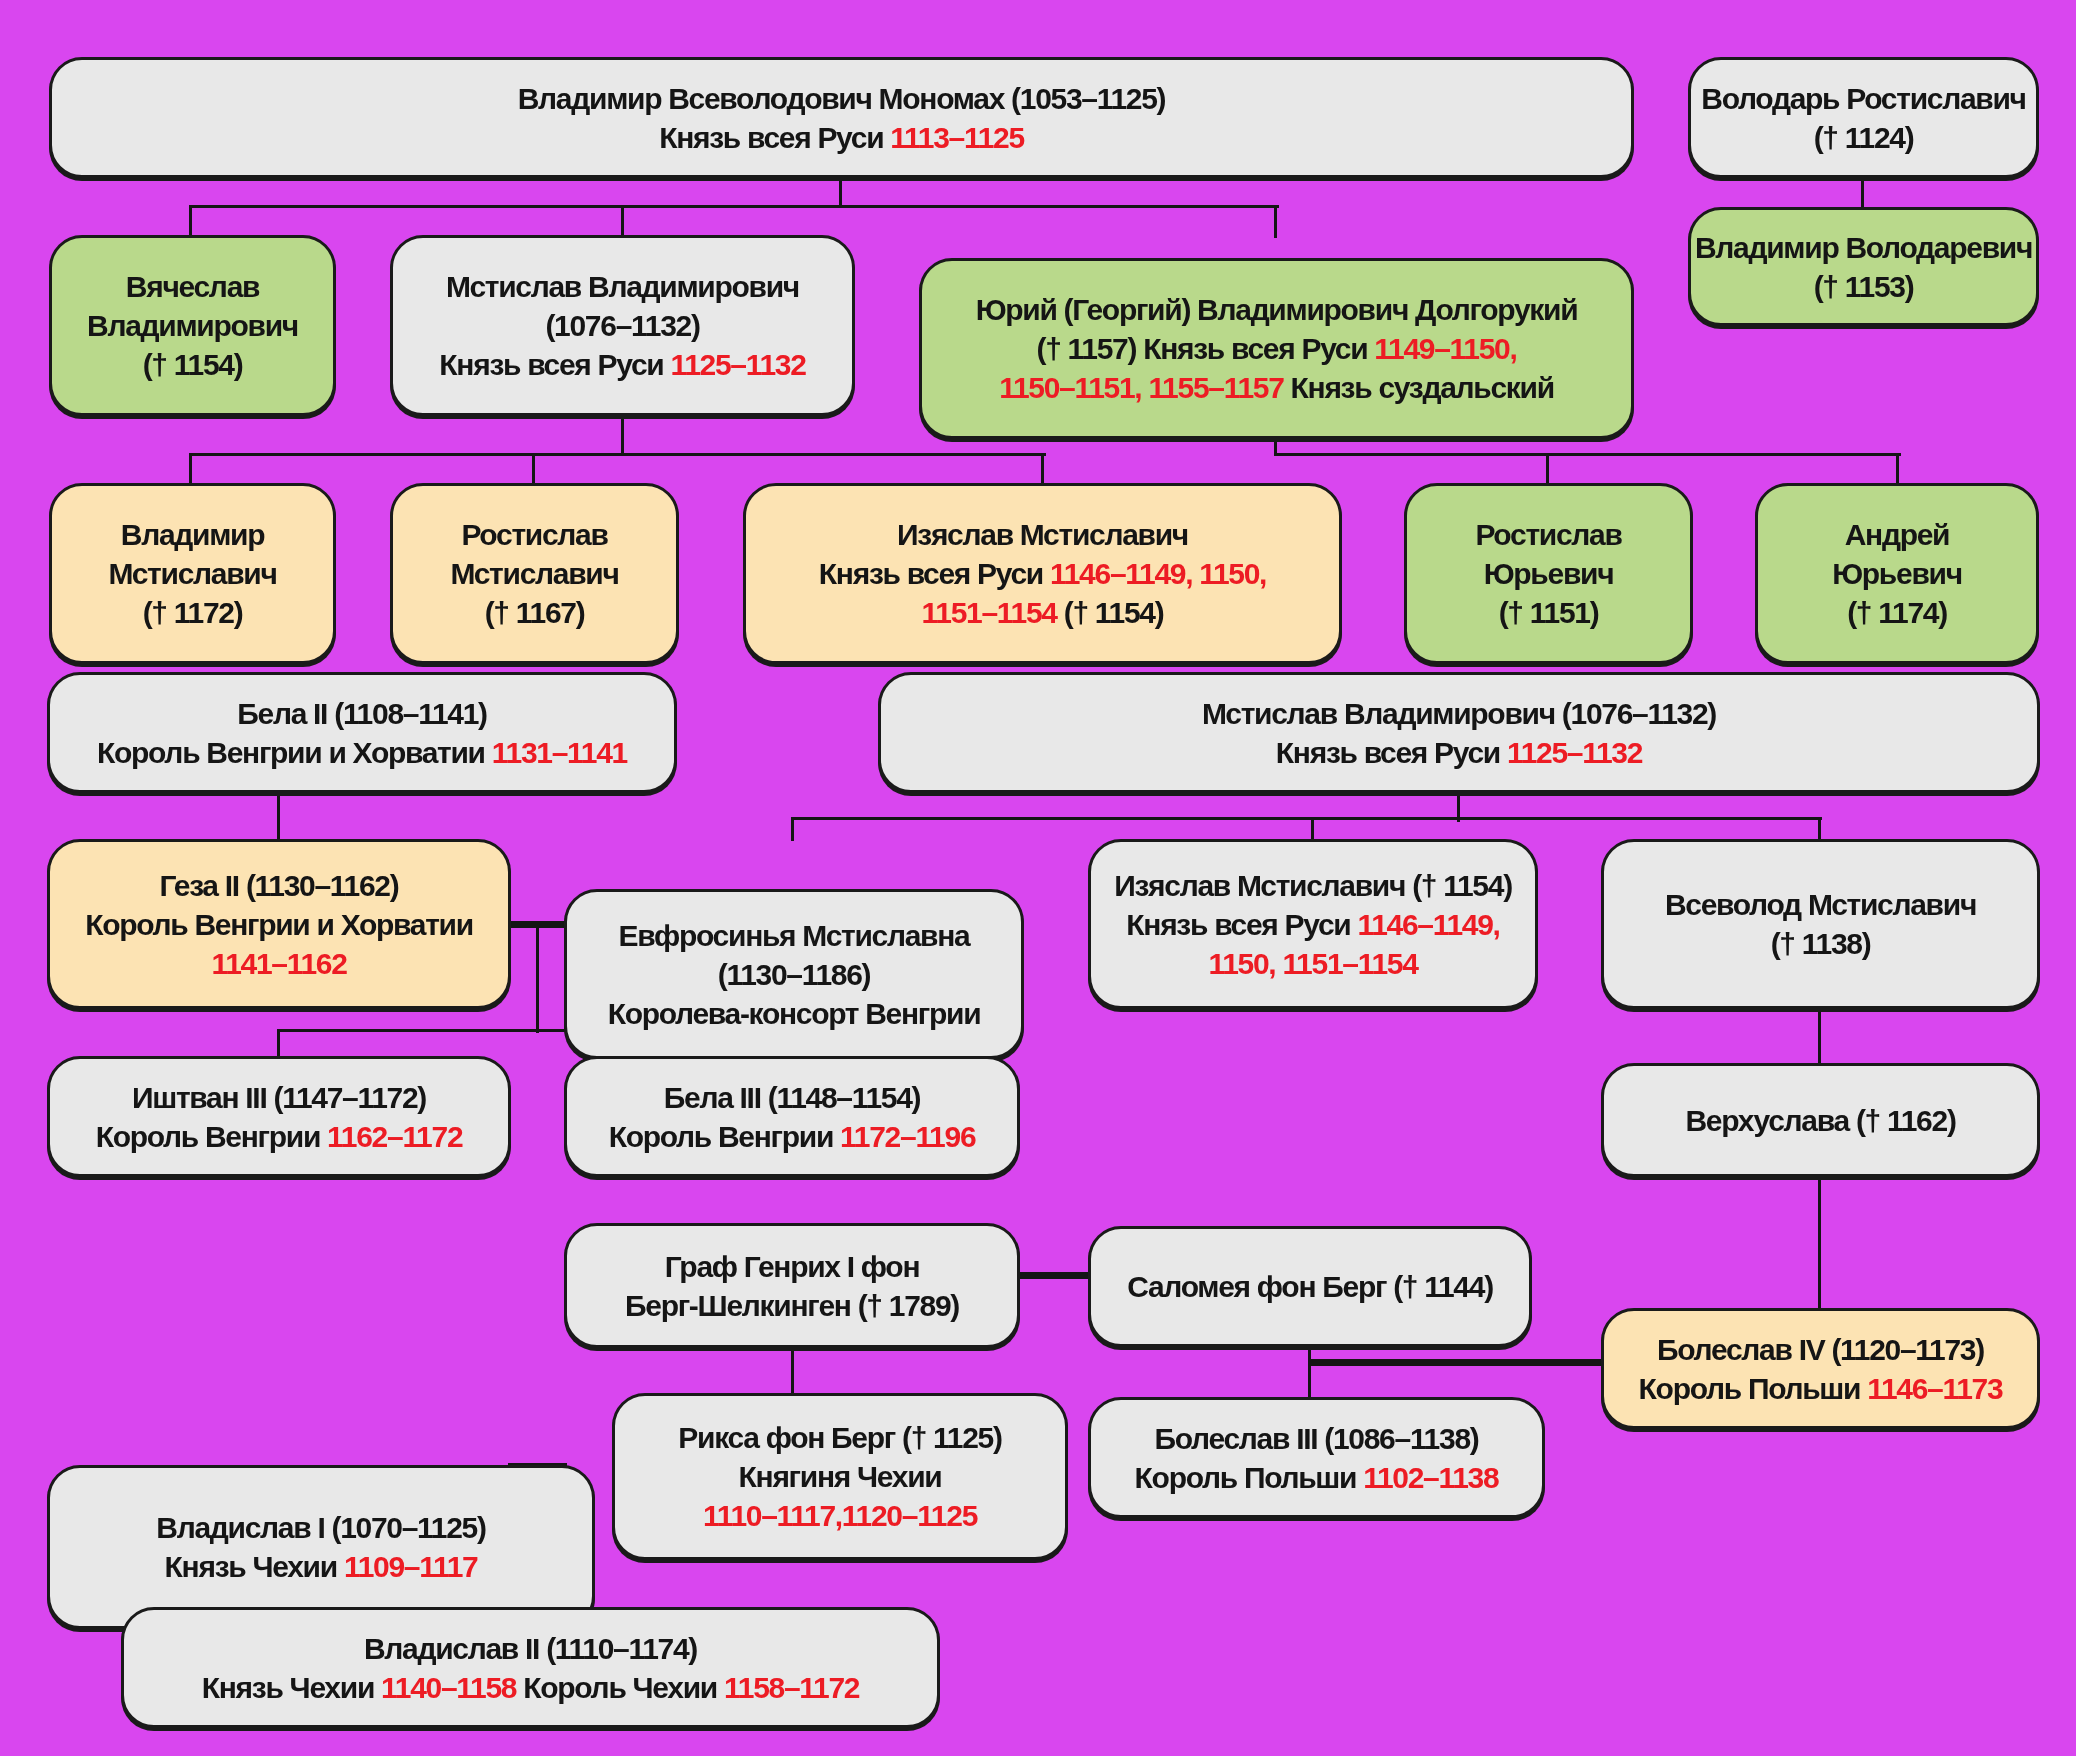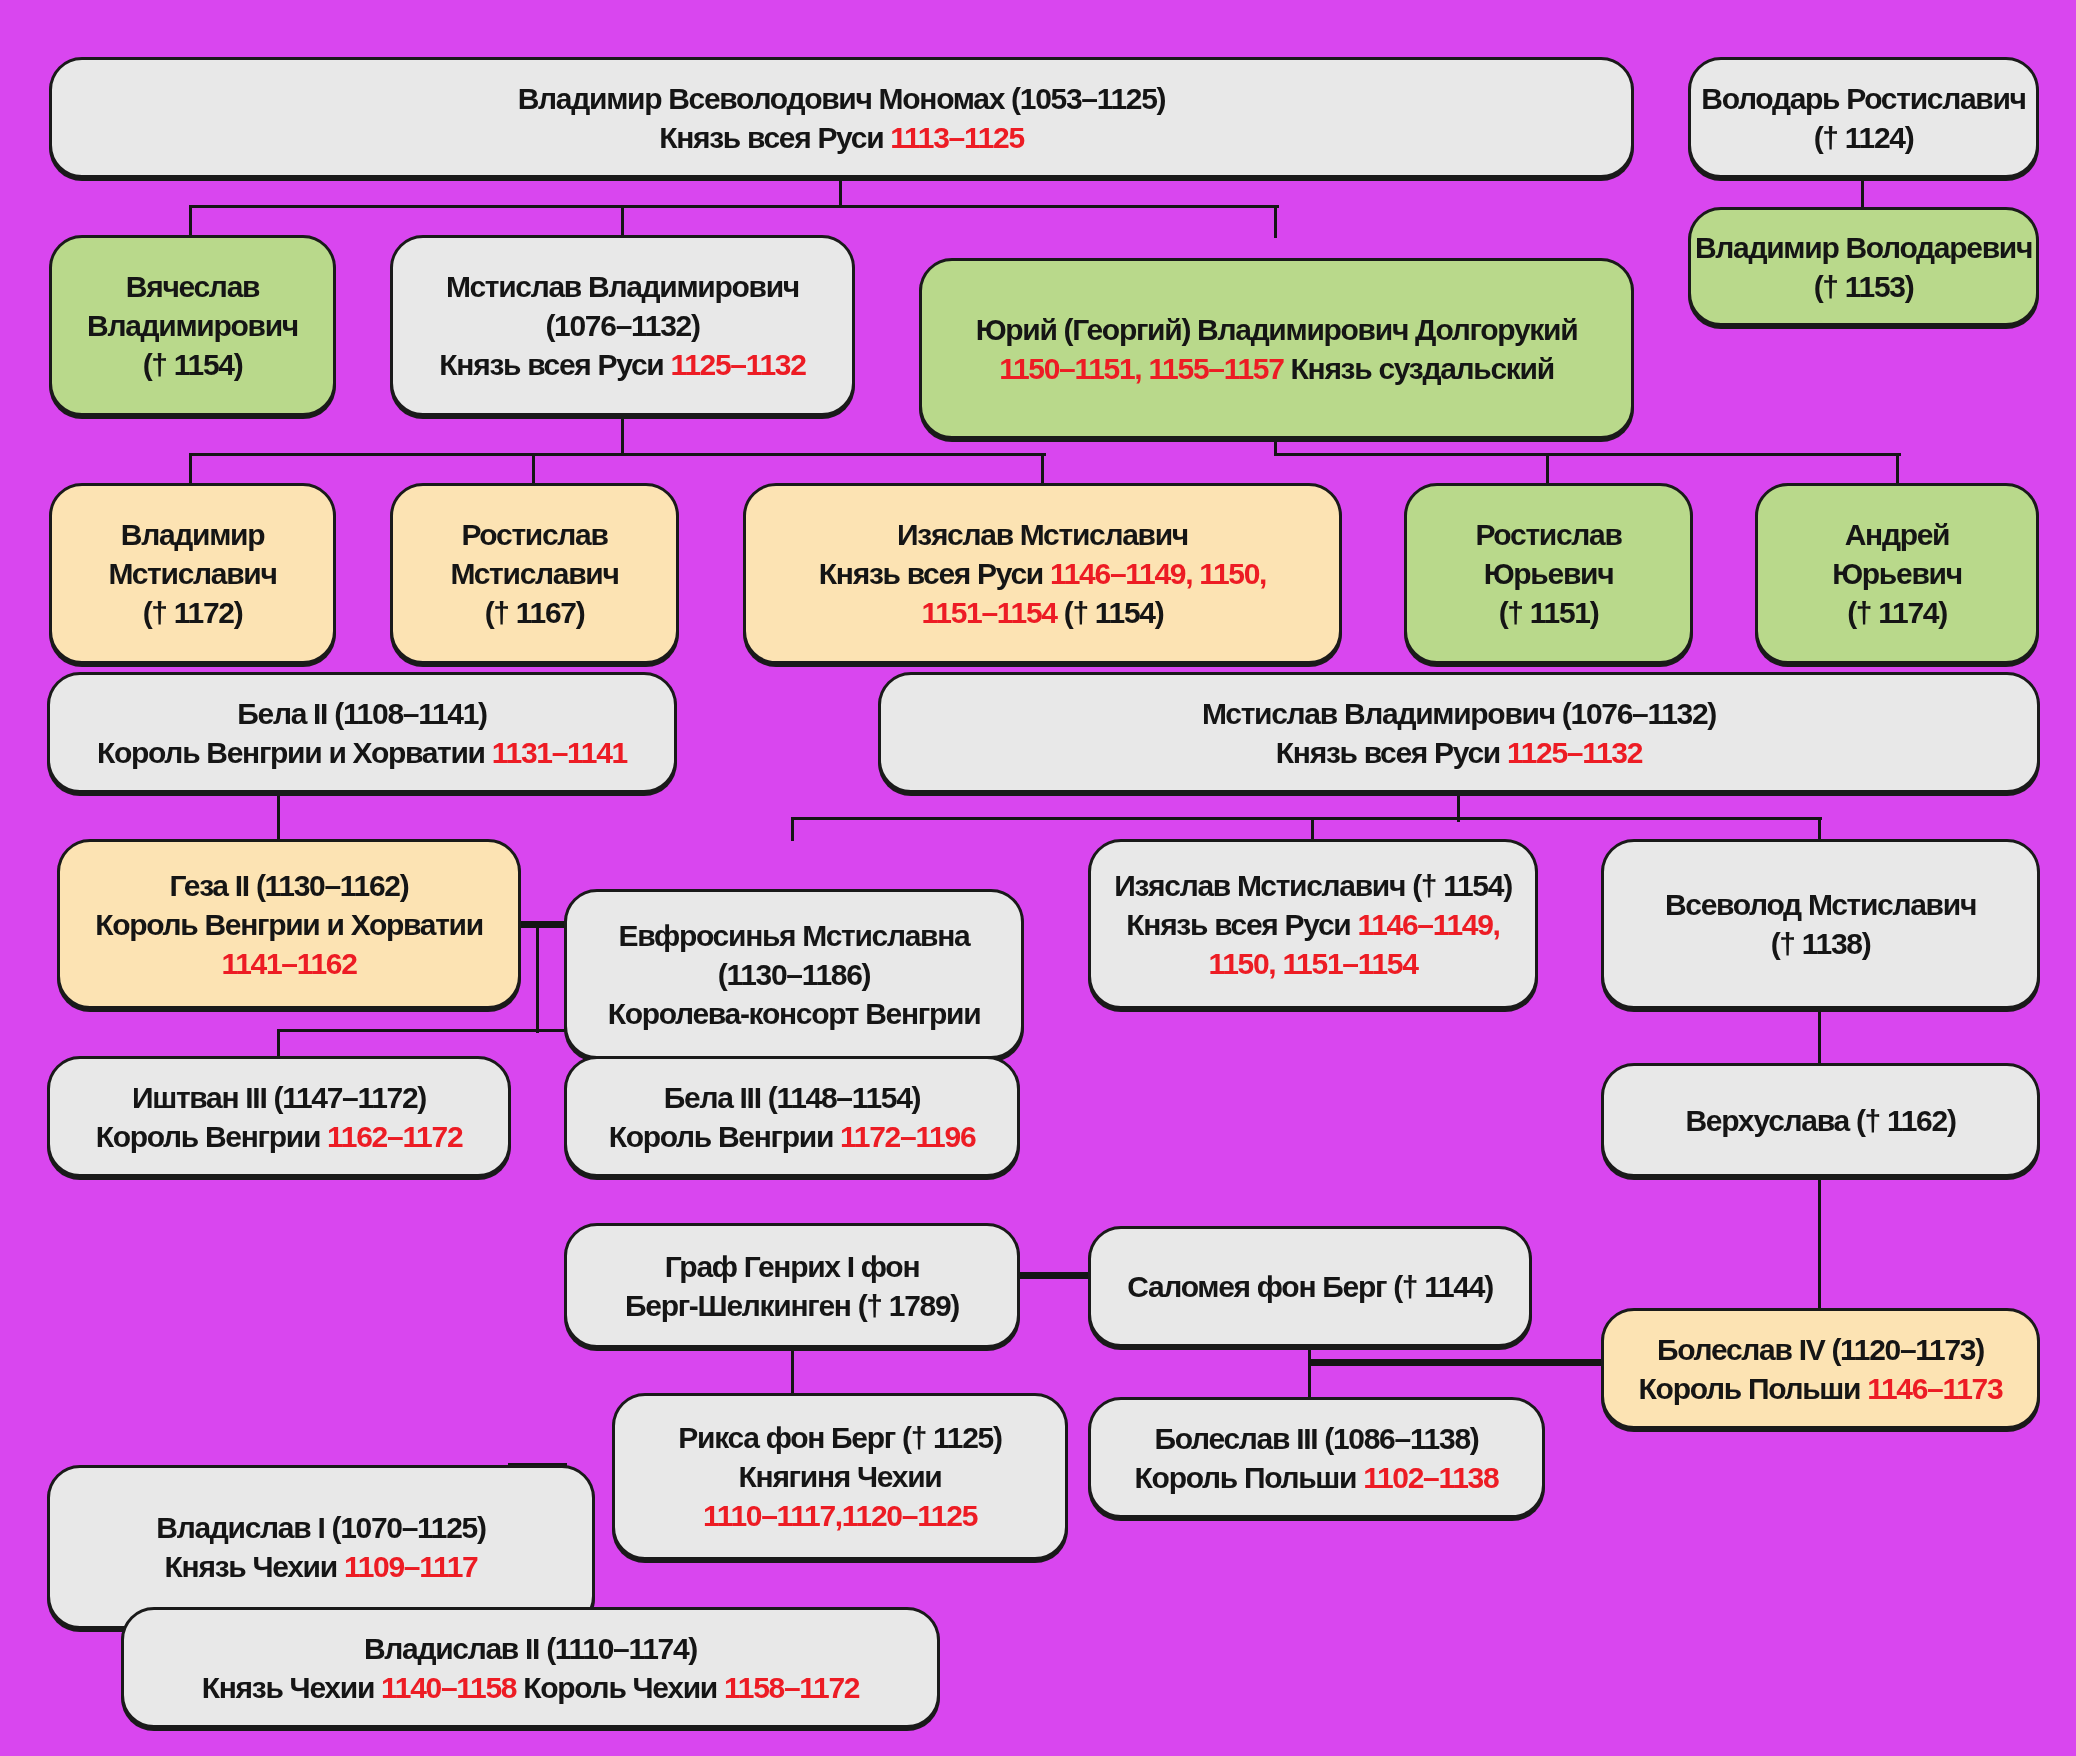--- a/index.html
+++ b/index.html
@@ -89,20 +89,21 @@
       <div class="line"><span>Владимирович</span></div>
       <div class="line"><span>(† 1154)</span></div>
     </div>
     <div class="node gray" style="left: 390px; top: 235px; width: 465px; height: 181px;">
       <div class="line"><span>Мстислав Владимирович</span></div>
       <div class="line"><span>(1076–1132)</span></div>
       <div class="line"><span>Князь всея Руси </span><span class="red">1125–1132</span></div>
     </div>
     <div class="node green" style="left: 919px; top: 235px; width: 715px; height: 181px; margin-top: 23px;">
       <div class="line"><span>Юрий (Георгий) Владимирович Долгорукий</span></div>
+      <div class="line"><span>(† 1157) Князь всея Руси </span><span class="red">1149–1150,</span></div>
       <div class="line"><span class="red">1150–1151, 1155–1157</span><span> Князь суздальский</span></div>
     </div>
     <div class="node green" style="left: 1688px; top: 207px; width: 351px; height: 119px;">
       <div class="line"><span>Владимир Володаревич</span></div>
       <div class="line"><span>(† 1153)</span></div>
     </div>
     <div class="node tan" style="left: 49px; top: 483px; width: 287px; height: 181px;">
       <div class="line"><span>Владимир</span></div>
       <div class="line"><span>Мстиславич</span></div>
       <div class="line"><span>(† 1172)</span></div>
@@ -128,21 +129,21 @@
       <div class="line"><span>(† 1174)</span></div>
     </div>
     <div class="node gray" style="left: 47px; top: 672px; width: 630px; height: 121px;">
       <div class="line"><span>Бела II (1108–1141)</span></div>
       <div class="line"><span>Король Венгрии и Хорватии </span><span class="red">1131–1141</span></div>
     </div>
     <div class="node gray" style="left: 878px; top: 672px; width: 1162px; height: 121px;">
       <div class="line"><span>Мстислав Владимирович (1076–1132)</span></div>
       <div class="line"><span>Князь всея Руси </span><span class="red">1125–1132</span></div>
     </div>
-    <div class="node tan" style="left: 47px; top: 839px; width: 464px; height: 170px; margin-left: 10px;">
+    <div class="node tan" style="left: 47px; top: 839px; width: 464px; height: 170px;">
       <div class="line"><span>Геза II (1130–1162)</span></div>
       <div class="line"><span>Король Венгрии и Хорватии</span></div>
       <div class="line"><span class="red">1141–1162</span></div>
     </div>
     <div class="node gray" style="left: 564px; top: 889px; width: 460px; height: 170px; text-align: center;">
       <div class="line"><span>Евфросинья Мстиславна</span></div>
       <div class="line"><span>(1130–1186)</span></div>
       <div class="line"><span>Королева-консорт Венгрии</span></div>
     </div>
     <div class="node gray" style="left: 1088px; top: 839px; width: 450px; height: 170px;">

